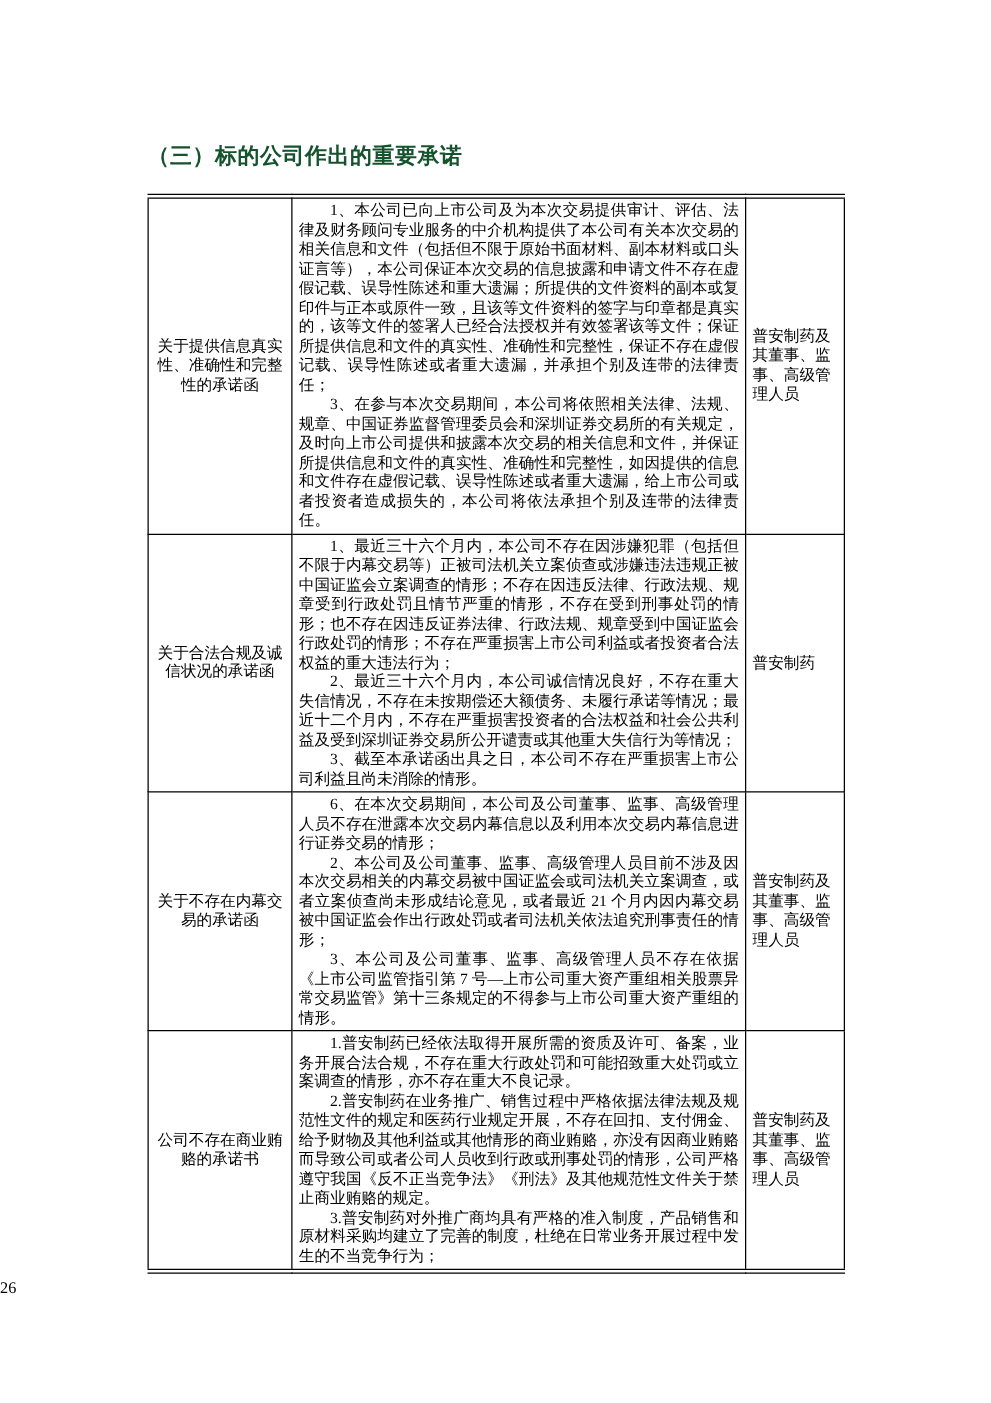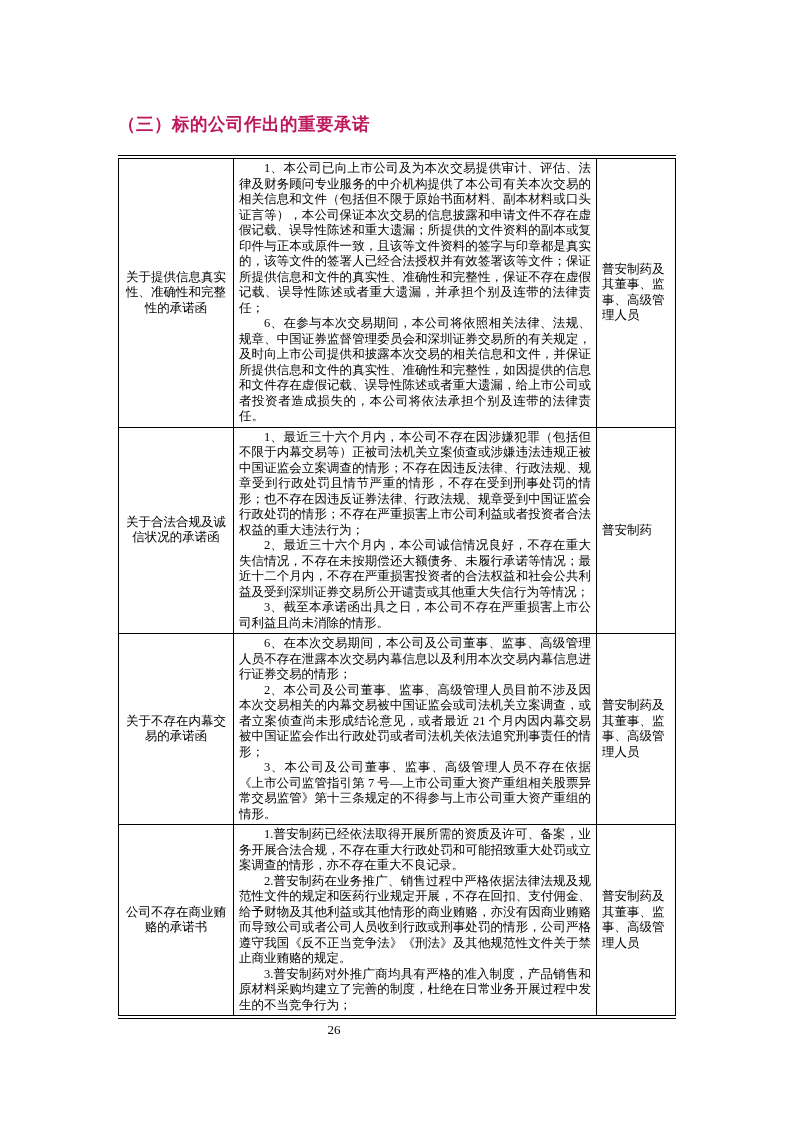--- a/index.html
+++ b/index.html
@@ -68,30 +68,29 @@
     height: 24px;
     padding: 3px 2px;
   }
 
   .section-heading {
     margin: 16px 0 18px 0;
     font-family: "Liberation Sans", "DejaVu Sans", sans-serif;
     font-weight: bold;
     font-size: 17.5px;
     line-height: 26px;
-    color: #be185d;
+    color: #14532d;
     letter-spacing: 0.5px;
   }
 
   .page-number {
     position: absolute;
     left: 0;
     top: 1022px;
     width: 668px;
-    text-align: center;
     font-size: 13px;
   }
 </style>
 </head>
 <body>
 
 <div class="page">
   <div class="content">
 
 
@@ -103,21 +102,21 @@
           <col class="c-body">
           <col class="c-party">
         </colgroup>
 
       <tbody>
 
       <tr>
         <td class="cell-item">关于提供信息真实性、准确性和完整性的承诺函</td>
         <td class="cell-content">
           <p>1、本公司已向上市公司及为本次交易提供审计、评估、法律及财务顾问专业服务的中介机构提供了本公司有关本次交易的相关信息和文件（包括但不限于原始书面材料、副本材料或口头证言等），本公司保证本次交易的信息披露和申请文件不存在虚假记载、误导性陈述和重大遗漏；所提供的文件资料的副本或复印件与正本或原件一致，且该等文件资料的签字与印章都是真实的，该等文件的签署人已经合法授权并有效签署该等文件；保证所提供信息和文件的真实性、准确性和完整性，保证不存在虚假记载、误导性陈述或者重大遗漏，并承担个别及连带的法律责任；</p>
-          <p>6、在参与本次交易期间，本公司将依照相关法律、法规、规章、中国证券监督管理委员会和深圳证券交易所的有关规定，及时向上市公司提供和披露本次交易的相关信息和文件，并保证所提供信息和文件的真实性、准确性和完整性，如因提供的信息和文件存在虚假记载、误导性陈述或者重大遗漏，给上市公司或者投资者造成损失的，本公司将依法承担个别及连带的法律责任。</p>
+          <p>3、在参与本次交易期间，本公司将依照相关法律、法规、规章、中国证券监督管理委员会和深圳证券交易所的有关规定，及时向上市公司提供和披露本次交易的相关信息和文件，并保证所提供信息和文件的真实性、准确性和完整性，如因提供的信息和文件存在虚假记载、误导性陈述或者重大遗漏，给上市公司或者投资者造成损失的，本公司将依法承担个别及连带的法律责任。</p>
         </td>
         <td class="cell-party">普安制药及其董事、监事、高级管理人员</td>
       </tr>
 
       <tr>
         <td class="cell-item">关于合法合规及诚信状况的承诺函</td>
         <td class="cell-content">
           <p>1、最近三十六个月内，本公司不存在因涉嫌犯罪（包括但不限于内幕交易等）正被司法机关立案侦查或涉嫌违法违规正被中国证监会立案调查的情形；不存在因违反法律、行政法规、规章受到行政处罚且情节严重的情形，不存在受到刑事处罚的情形；也不存在因违反证券法律、行政法规、规章受到中国证监会行政处罚的情形；不存在严重损害上市公司利益或者投资者合法权益的重大违法行为；</p>
           <p>2、最近三十六个月内，本公司诚信情况良好，不存在重大失信情况，不存在未按期偿还大额债务、未履行承诺等情况；最近十二个月内，不存在严重损害投资者的合法权益和社会公共利益及受到深圳证券交易所公开谴责或其他重大失信行为等情况；</p>
           <p>3、截至本承诺函出具之日，本公司不存在严重损害上市公司利益且尚未消除的情形。</p>

